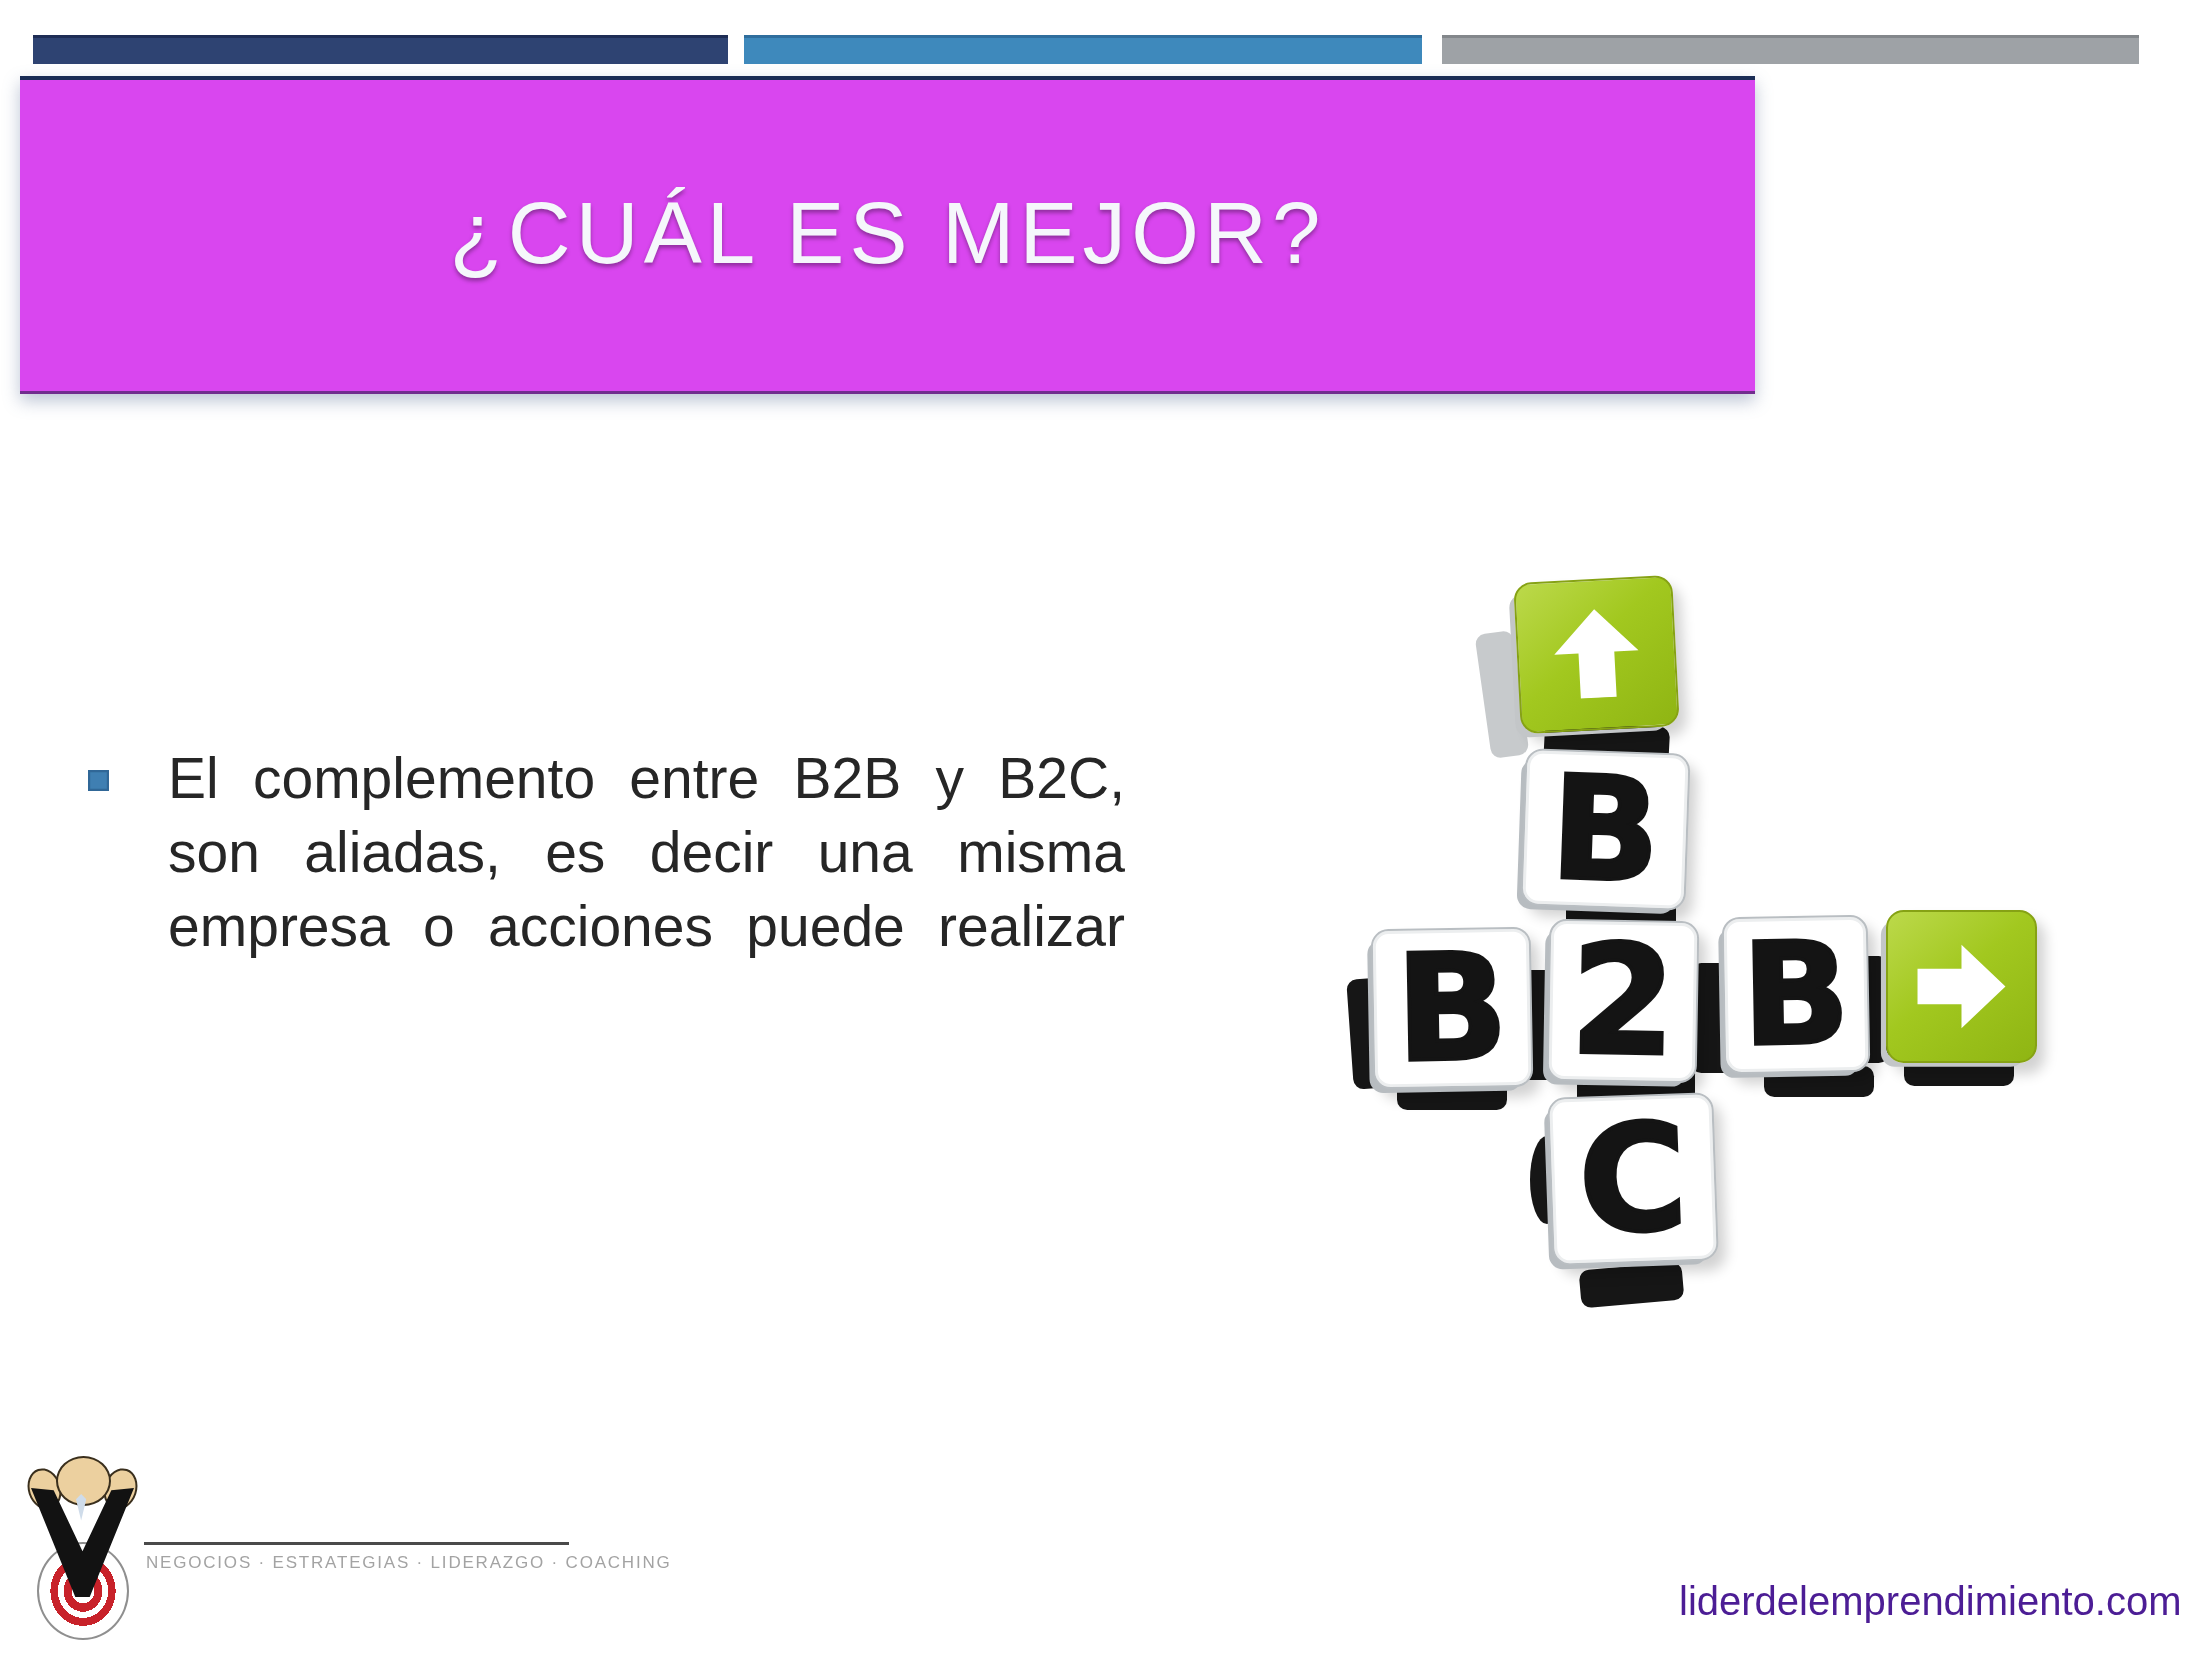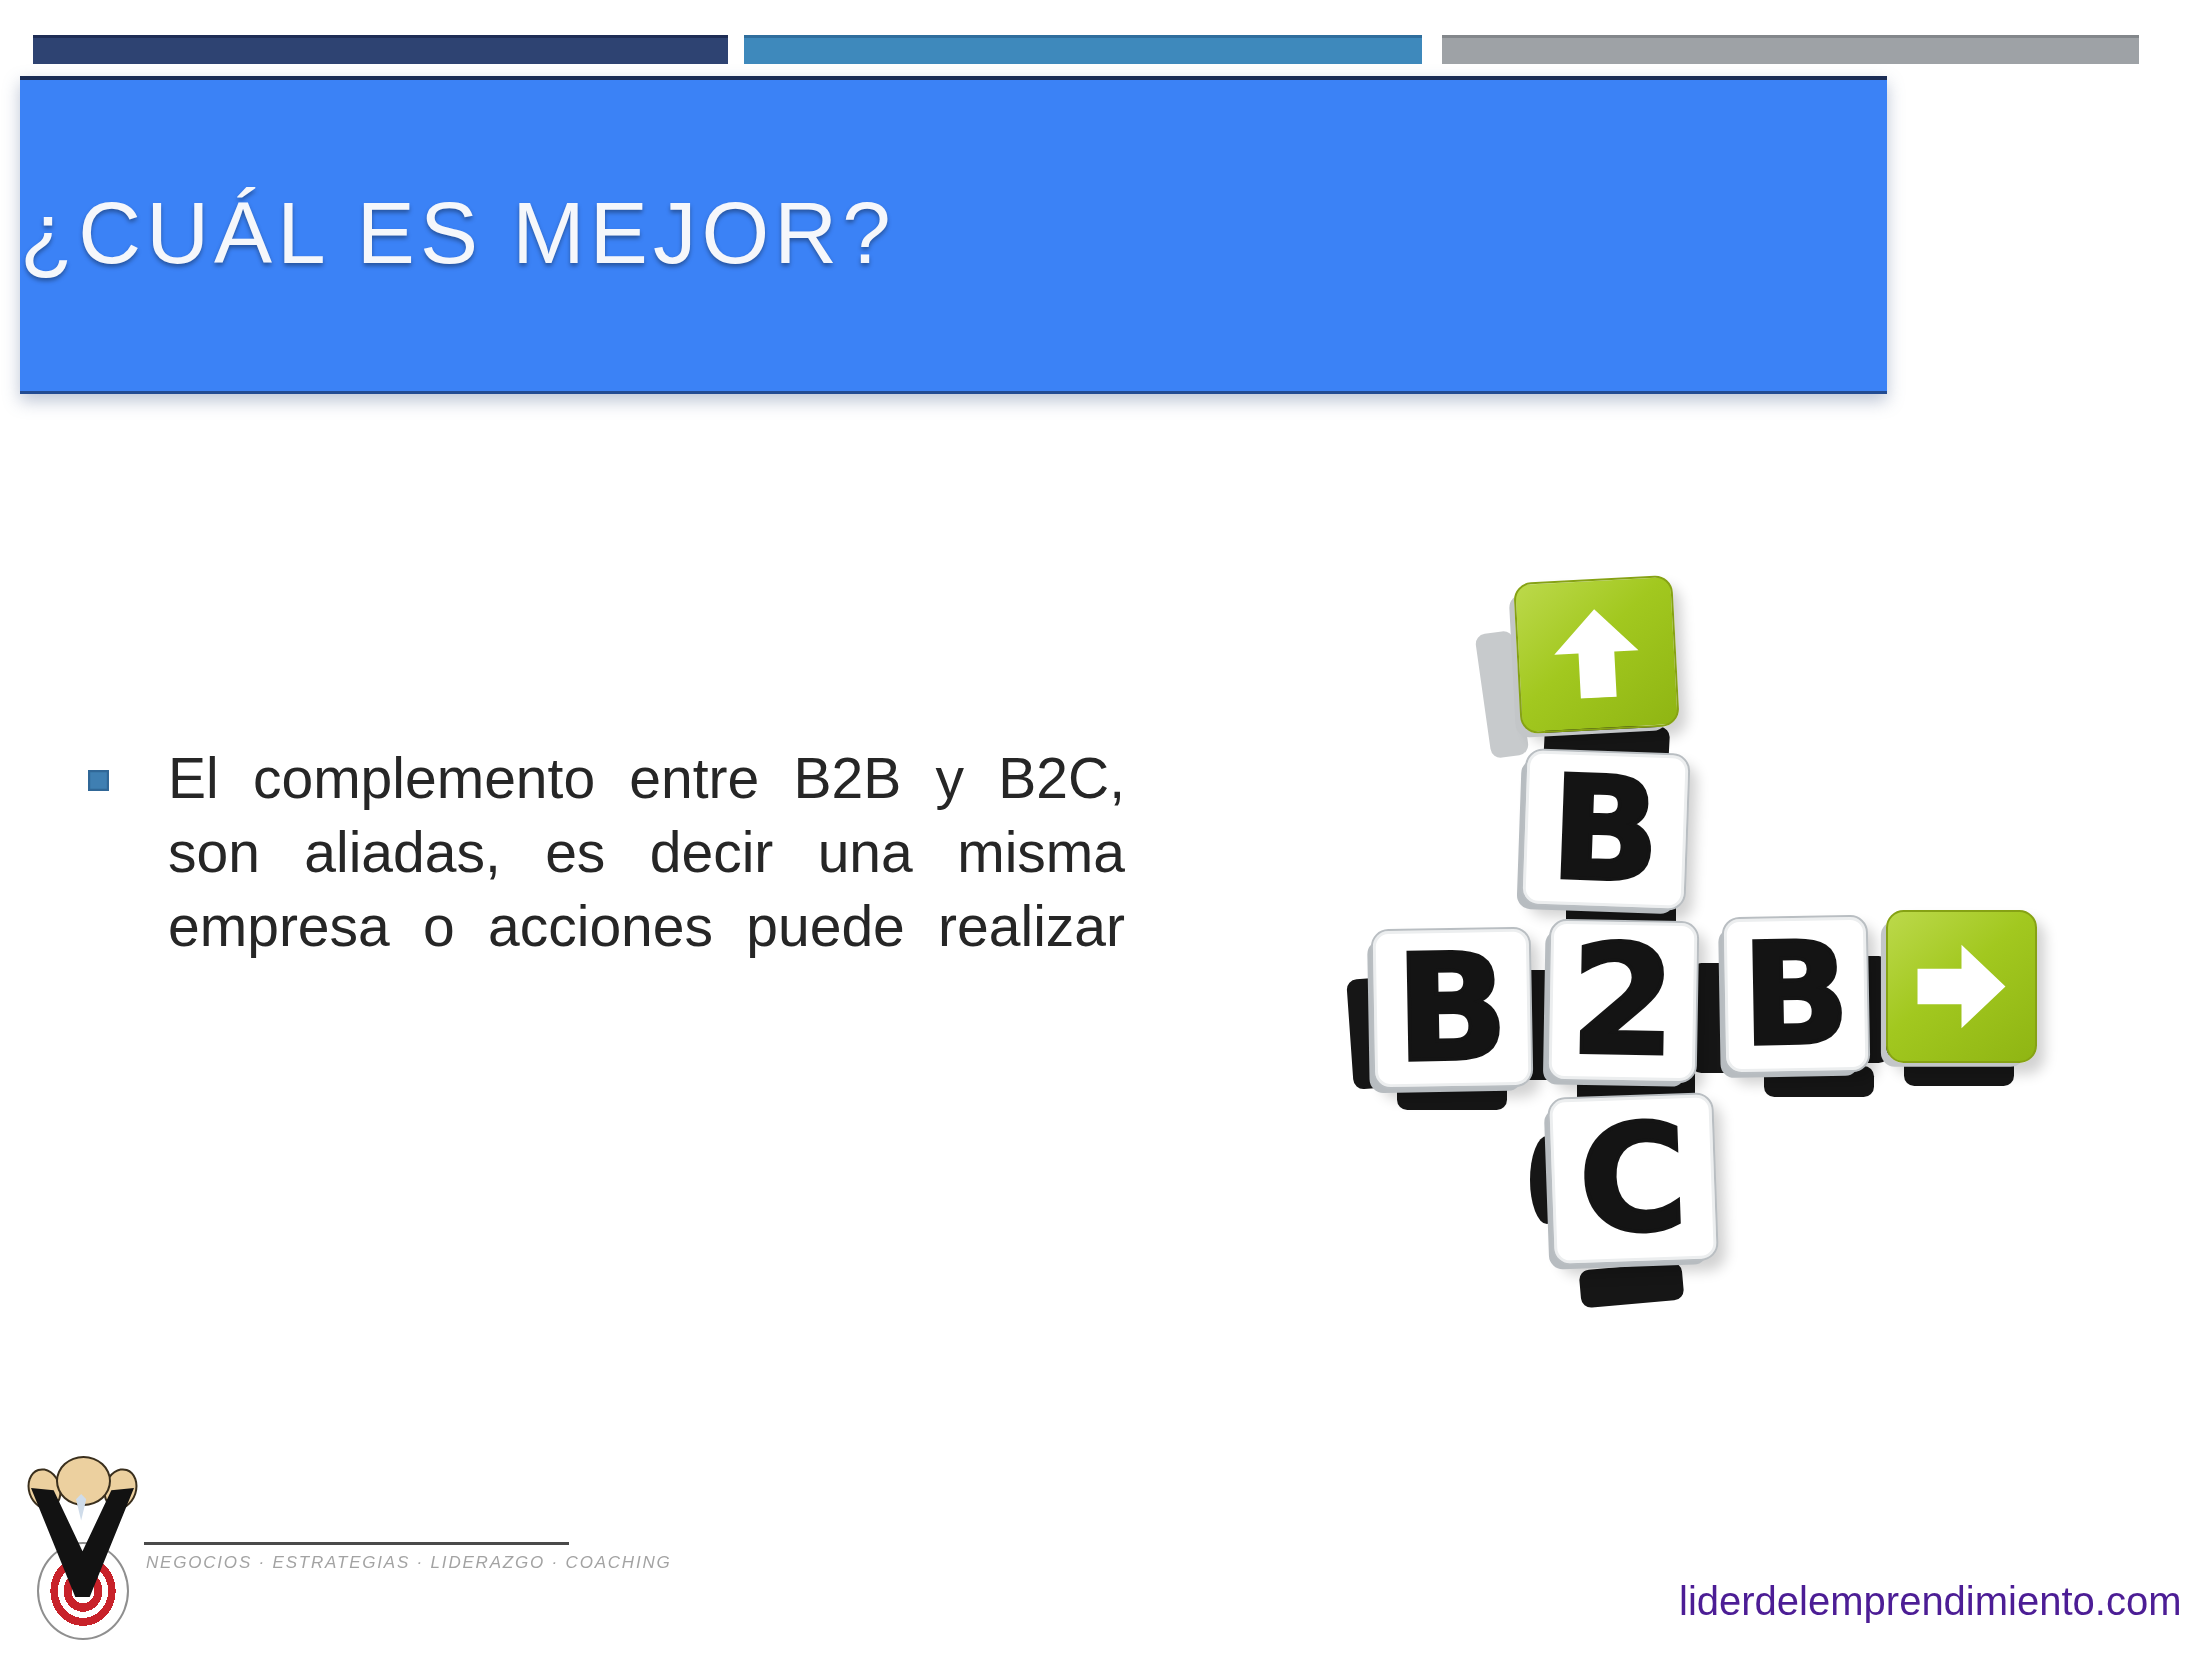--- a/index.html
+++ b/index.html
@@ -11,25 +11,25 @@
     overflow: hidden;
     font-family: "Liberation Sans", sans-serif;
   }
   
   .accent-bar { position: absolute; top: 35px; height: 29px; }
   .bar-navy { left: 33px;   width: 695px; background: #2e4372; box-shadow: inset 0 2.9px 0 rgba(10,20,50,.45); }
   .bar-blue { left: 744px; width: 678px; background: #3e89bc; box-shadow: inset 0 2.9px 0 rgba(20,60,100,.35); }
   .bar-gray { left: 1442px; width: 697px; background: #9ea2a6; box-shadow: inset 0 2.9px 0 rgba(80,85,90,.35); }
   
   .title-band {
-    position: absolute; left: 20px; top: 76px; width: 1867px; height: 318px;
-    background: #3b82f6;
+    position: absolute; left: 20px; top: 76px; width: 1735px; height: 318px;
+    background: #d946ef;
     border-top: 4.4px solid #1a2c55;
     box-shadow: 0 7.4px 16px rgba(90,110,150,.40), inset 0 -2.9px 0 rgba(10,20,45,.5);
-    display: flex; align-items: center; justify-content: flex-start;
+    display: flex; align-items: center; justify-content: center;
     box-sizing: border-box;
   }
   .page-title {
     color: #f5f7fb;
     font-size: 87px;
     font-weight: 400;
     letter-spacing: 5.1px;
     text-shadow: 0 2.9px 4.4px rgba(0,0,0,.35);
     white-space: nowrap;
     padding-bottom: 7.4px;
@@ -124,21 +124,21 @@
       #ffffff 44% 57%, #c8222a 57% 74%, #ffffff 74% 100%);
   }
   .logo-name {
     position: absolute; left: 144px; top: 63px;
     font-size: 31px; font-weight: 700; color: #3f3f3f; letter-spacing: 0.7px;
     white-space: nowrap;
   }
   .logo-divider { position: absolute; left: 144px; top: 101px; width: 425px; height: 2.9px; background: #4a4a4a; }
   .logo-tagline {
     position: absolute; left: 146px; top: 112px;
-    font-size: 17px; color: #a3a3a3; letter-spacing: 1.8px; white-space: nowrap; font-style: italic;
+    font-size: 17px; color: #a3a3a3; letter-spacing: 1.8px; white-space: nowrap;
   }
   
   .footer-url {
     position: absolute; right: 23.5px; top: 1579px;
     font-size: 40px; color: #4c1d95;
   }
 </style>
 </head>
 <body>
 

